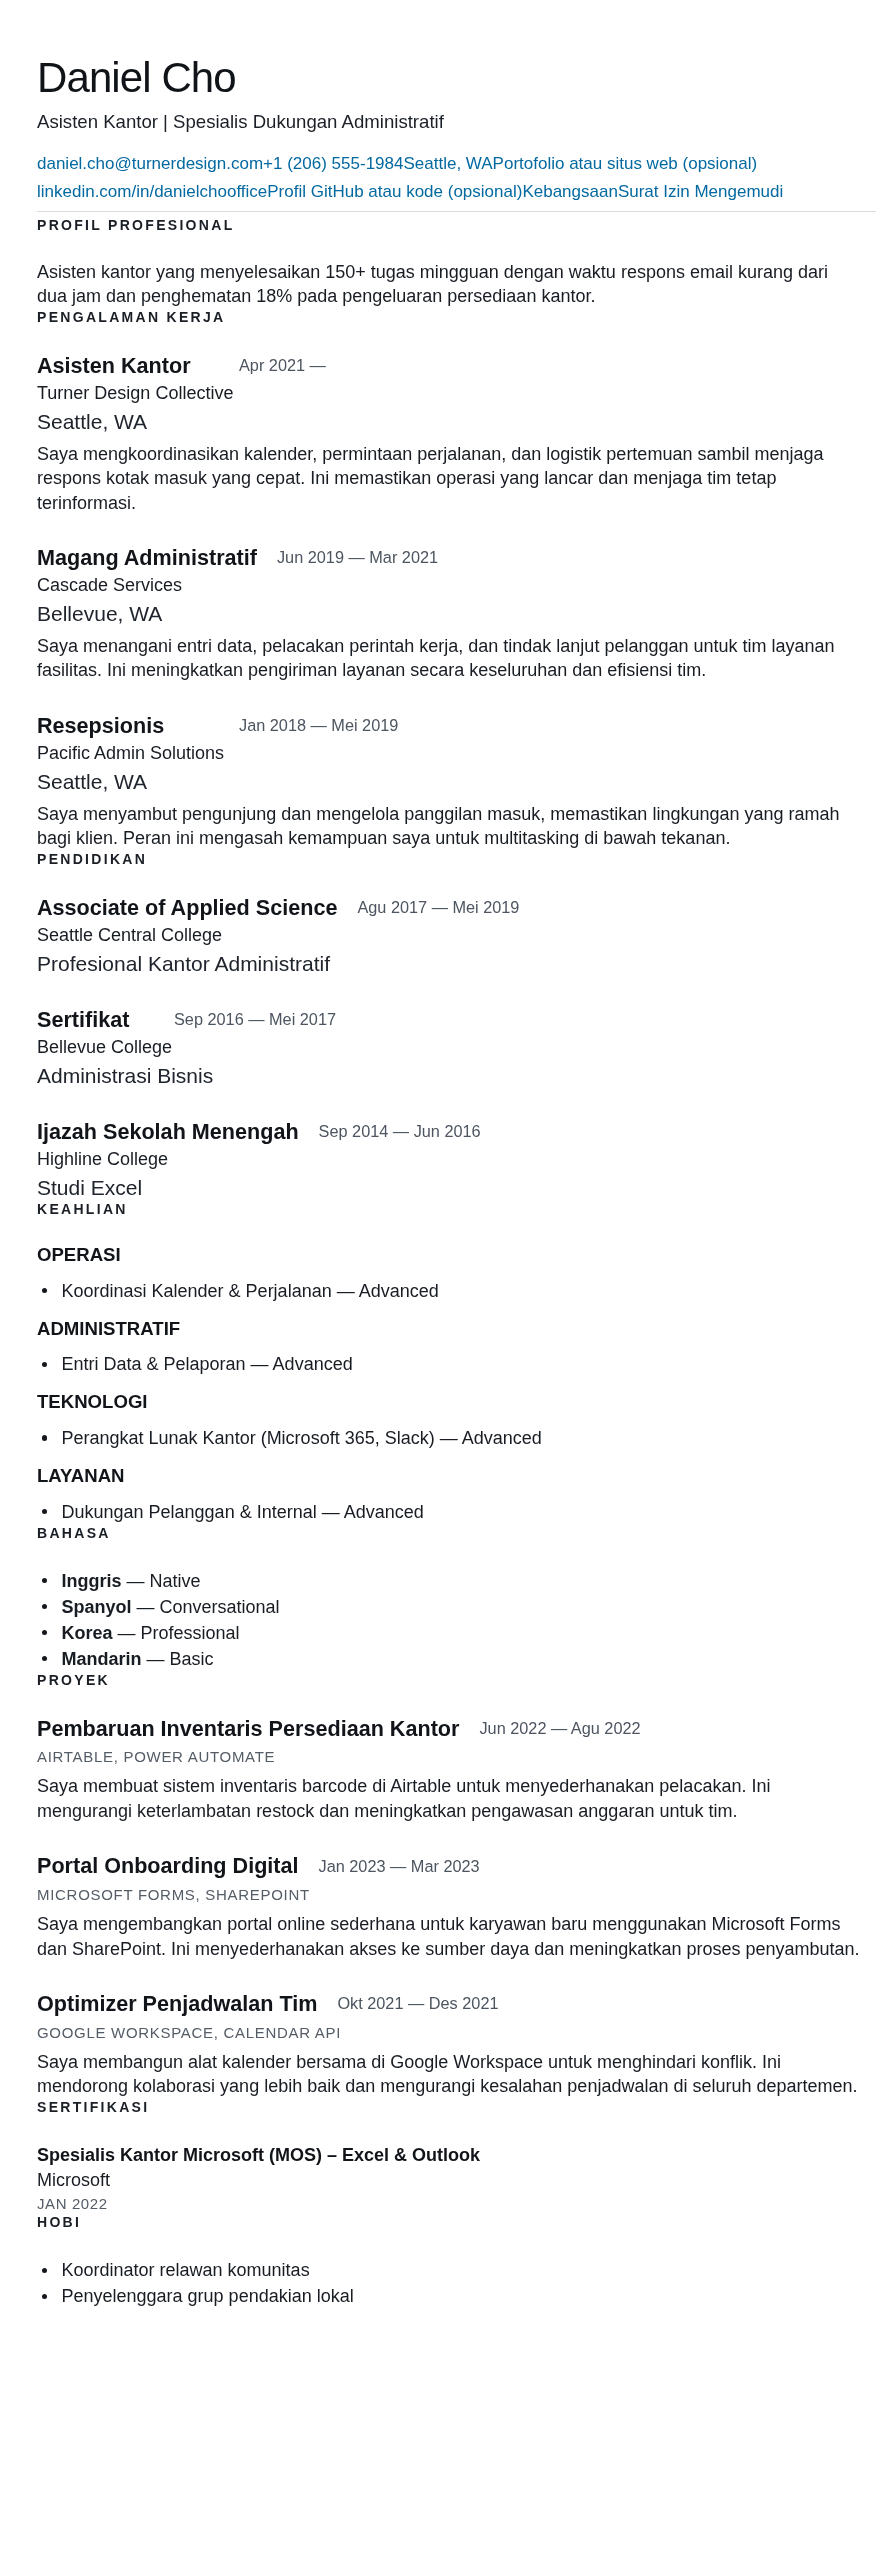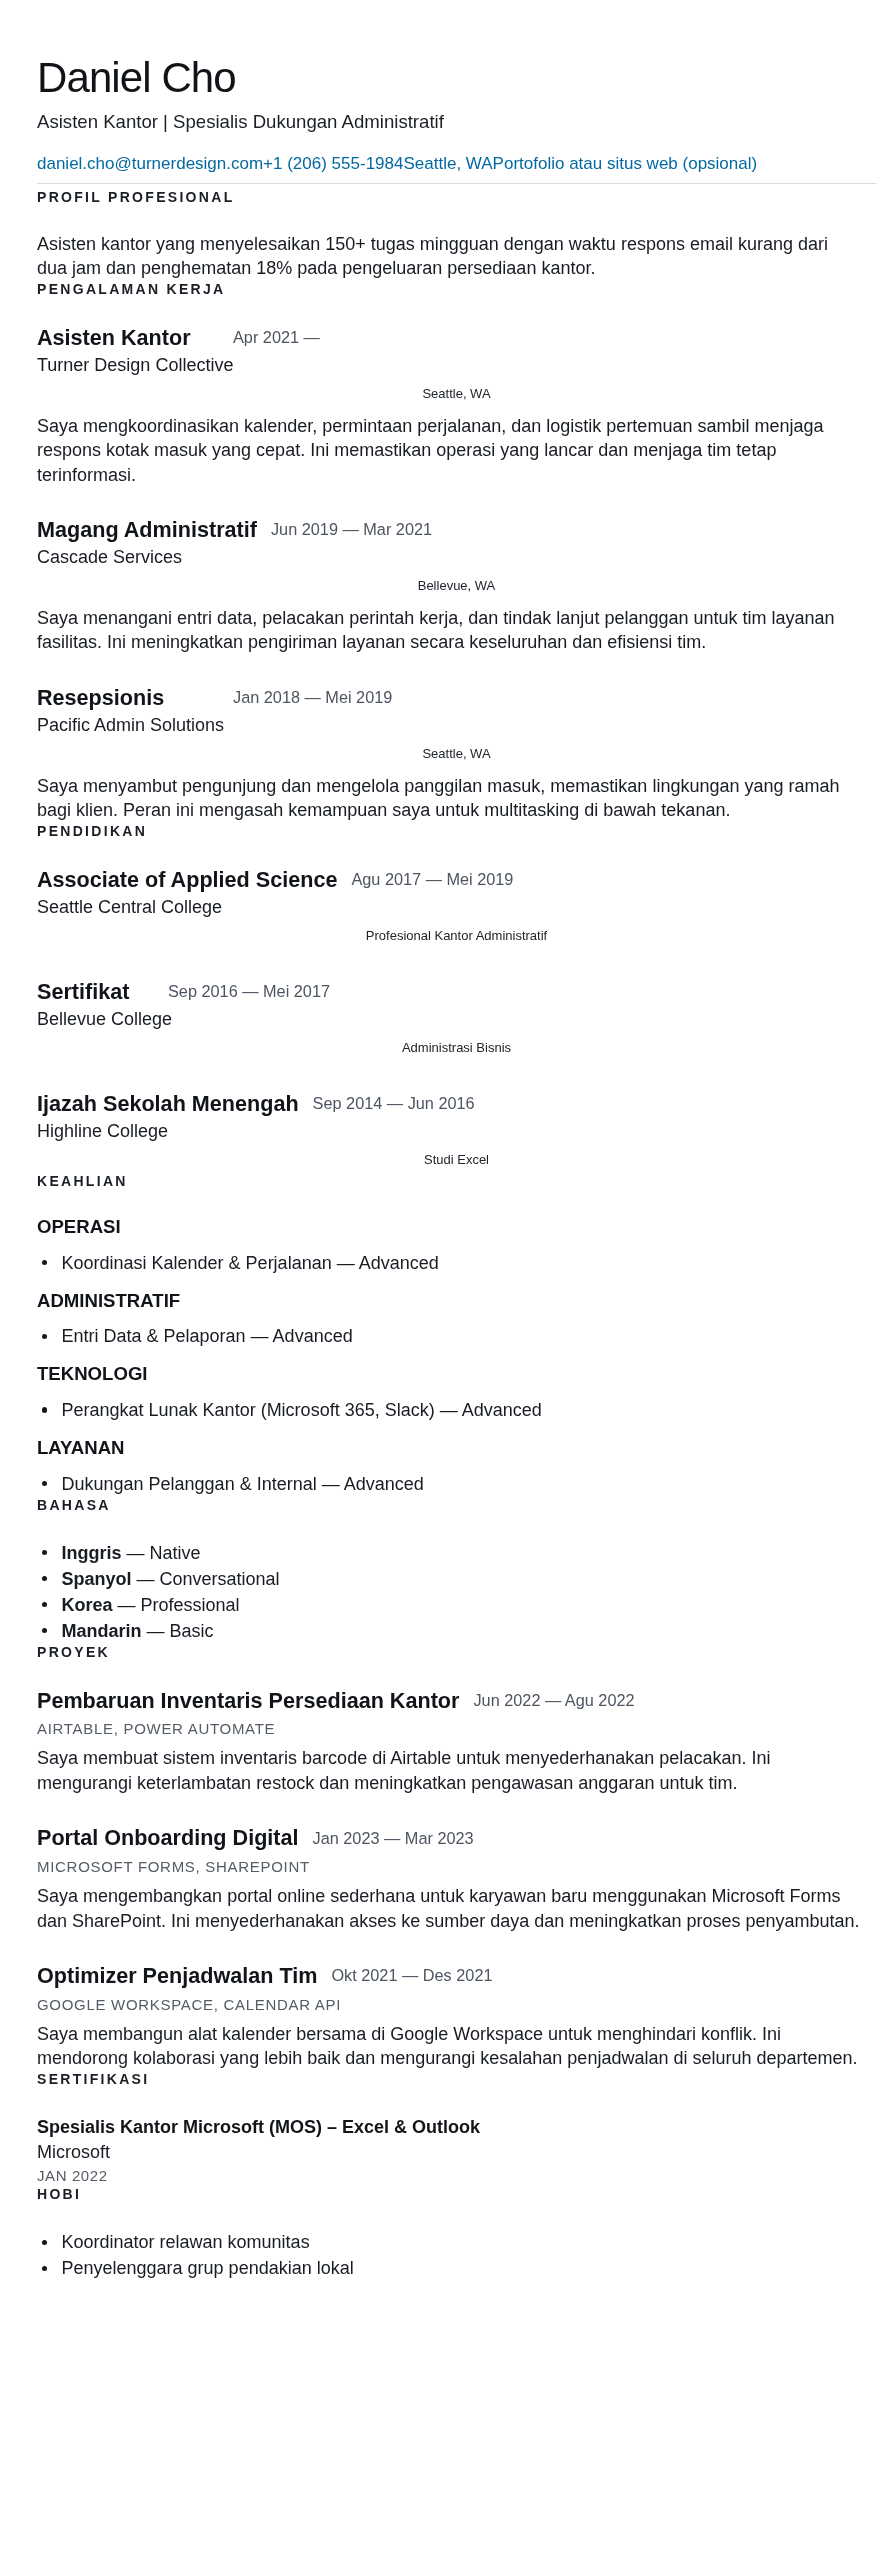--- a/index.html
+++ b/index.html
@@ -47,21 +47,21 @@
     margin-bottom: 26px;
   }
   .summary {
     font-size: 18px;
     line-height: 24.5px;
     color: #181c23;
     max-width: 816px;
   }
   .entry { margin-bottom: 29px; }
   .entry:last-child { margin-bottom: 0; }
-  .entry-head { display: flex; align-items: flex-start; gap: 14px; }
+  .entry-head { display: flex; align-items: flex-start; gap: 20px; }
   .entry-title {
     font-size: 21.6px;
     line-height: 27px;
     font-weight: 700;
     color: #111419;
   }
   .title-exp { min-width: 182px; }
   .title-edu { min-width: 117px; }
   .entry-date {
     font-size: 16.3px;
@@ -71,24 +71,23 @@
     white-space: nowrap;
   }
   .entry-company {
     margin-top: 2.3px;
     font-size: 18px;
     line-height: 24.5px;
     color: #181c23;
   }
   .entry-location, .entry-field {
     margin-top: 4.7px;
-    font-size: 13px;
+    font-size: 21px;
     line-height: 24.5px;
     color: #20252d;
-    text-align: center;
   }
   .entry-desc {
     margin-top: 7px;
     font-size: 18px;
     line-height: 24.5px;
     color: #181c23;
     max-width: 828px;
   }
   .entry-tools {
     margin-top: 4.7px;
@@ -148,20 +147,21 @@
 </head>
 <body>
 
 <div>
 
   <div>
     <div class="name">Daniel Cho</div>
     <div class="subtitle">Asisten Kantor | Spesialis Dukungan Administratif</div>
     <div class="contact">
       <div class="contact-line">daniel.cho@turnerdesign.com+1 (206) 555-1984Seattle, WAPortofolio atau situs web (opsional)</div>
+      <div class="contact-line">linkedin.com/in/danielchoofficeProfil GitHub atau kode (opsional)KebangsaanSurat Izin Mengemudi</div>
     </div>
     <hr class="divider">
   </div>
 
   <div class="section">
     <div class="section-heading">PROFIL PROFESIONAL</div>
     <div class="summary">Asisten kantor yang menyelesaikan 150+ tugas mingguan dengan waktu respons email kurang dari dua jam dan penghematan 18% pada pengeluaran persediaan kantor.</div>
   </div>
 
   <div class="section">

